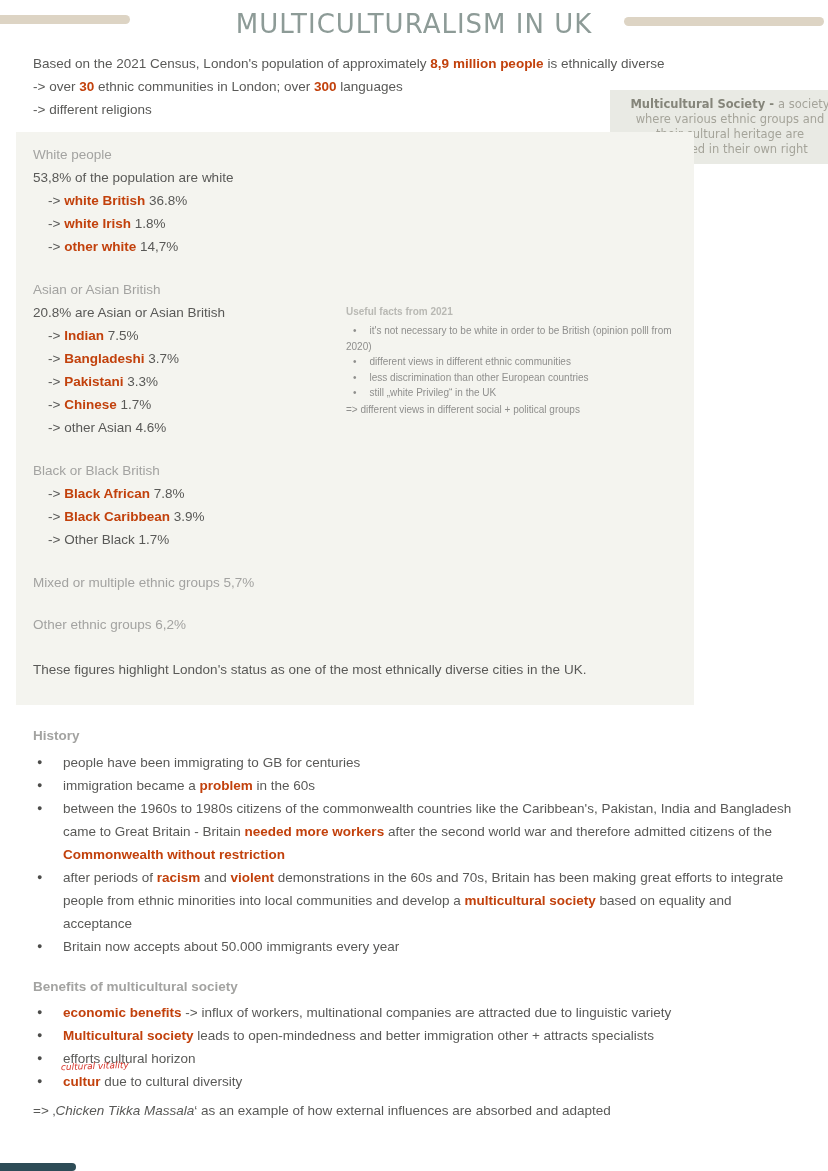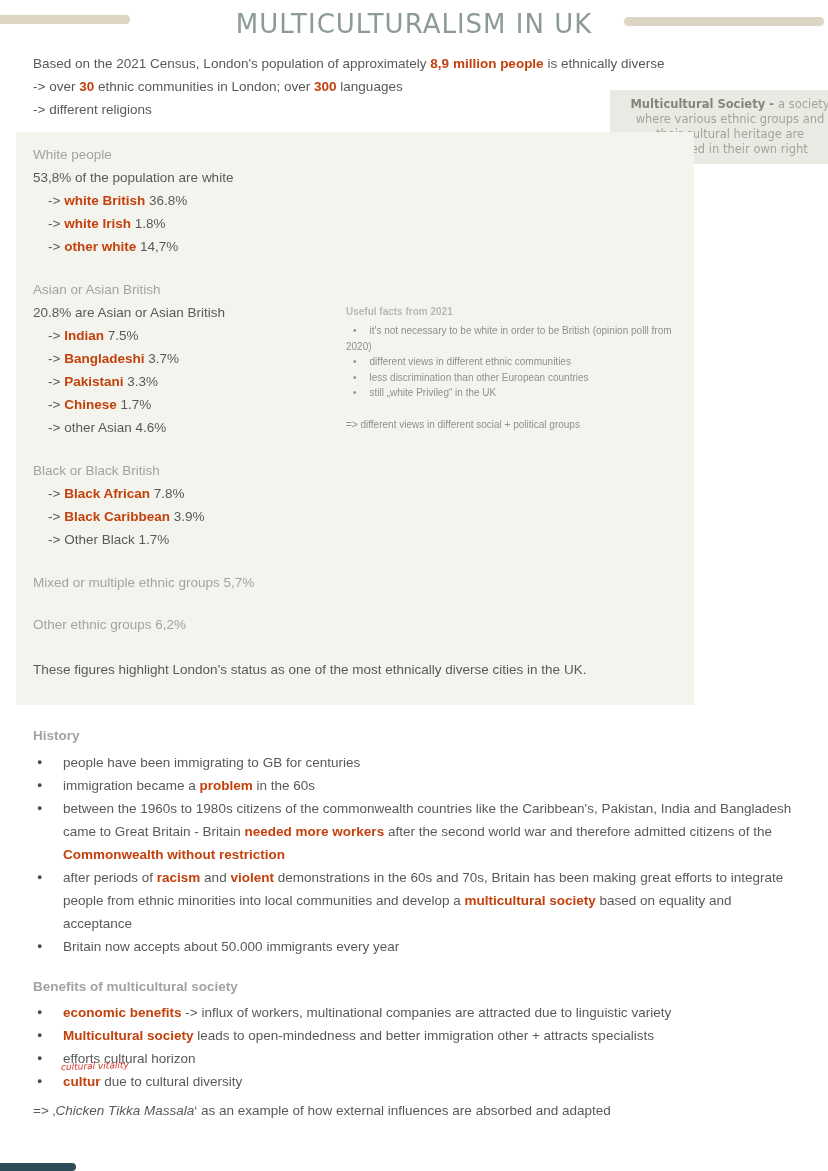--- a/index.html
+++ b/index.html
@@ -43,21 +43,21 @@
   .stat-items{margin-left:15px;}
   .panel .footnote{margin:30px 0 0;line-height:14.5px;}
 
   
   .facts{
     position:absolute;left:330px;top:172px;width:348px;
     font-size:10px;line-height:15.5px;color:#8f8f8d;
   }
   .facts-h{font-weight:bold;color:#b9b9b4;margin-bottom:4px;}
   .fact::before{content:"\2022";margin:0 13px 0 7px;color:#8f8f8d;}
-  .fact-conclusion{margin-top:16px;}
+  .fact-conclusion{margin-top:1px;}
 
   
   .section{margin-left:33px;}
   .section.history{margin-top:24px;}
   .section.benefits{margin-top:22px;}
   .sec-h{font-weight:bold;color:#a3a3a1;margin:0 0 7px;line-height:14.5px;}
   ul.bullets{list-style:none;margin:0;padding:0;max-width:760px;}
   ul.bullets li{position:relative;padding-left:30px;line-height:23px;margin:0;}
   ul.bullets li::before{
     content:"\25CF";position:absolute;left:4px;top:0;font-size:9px;line-height:23px;color:#4c4c4a;

